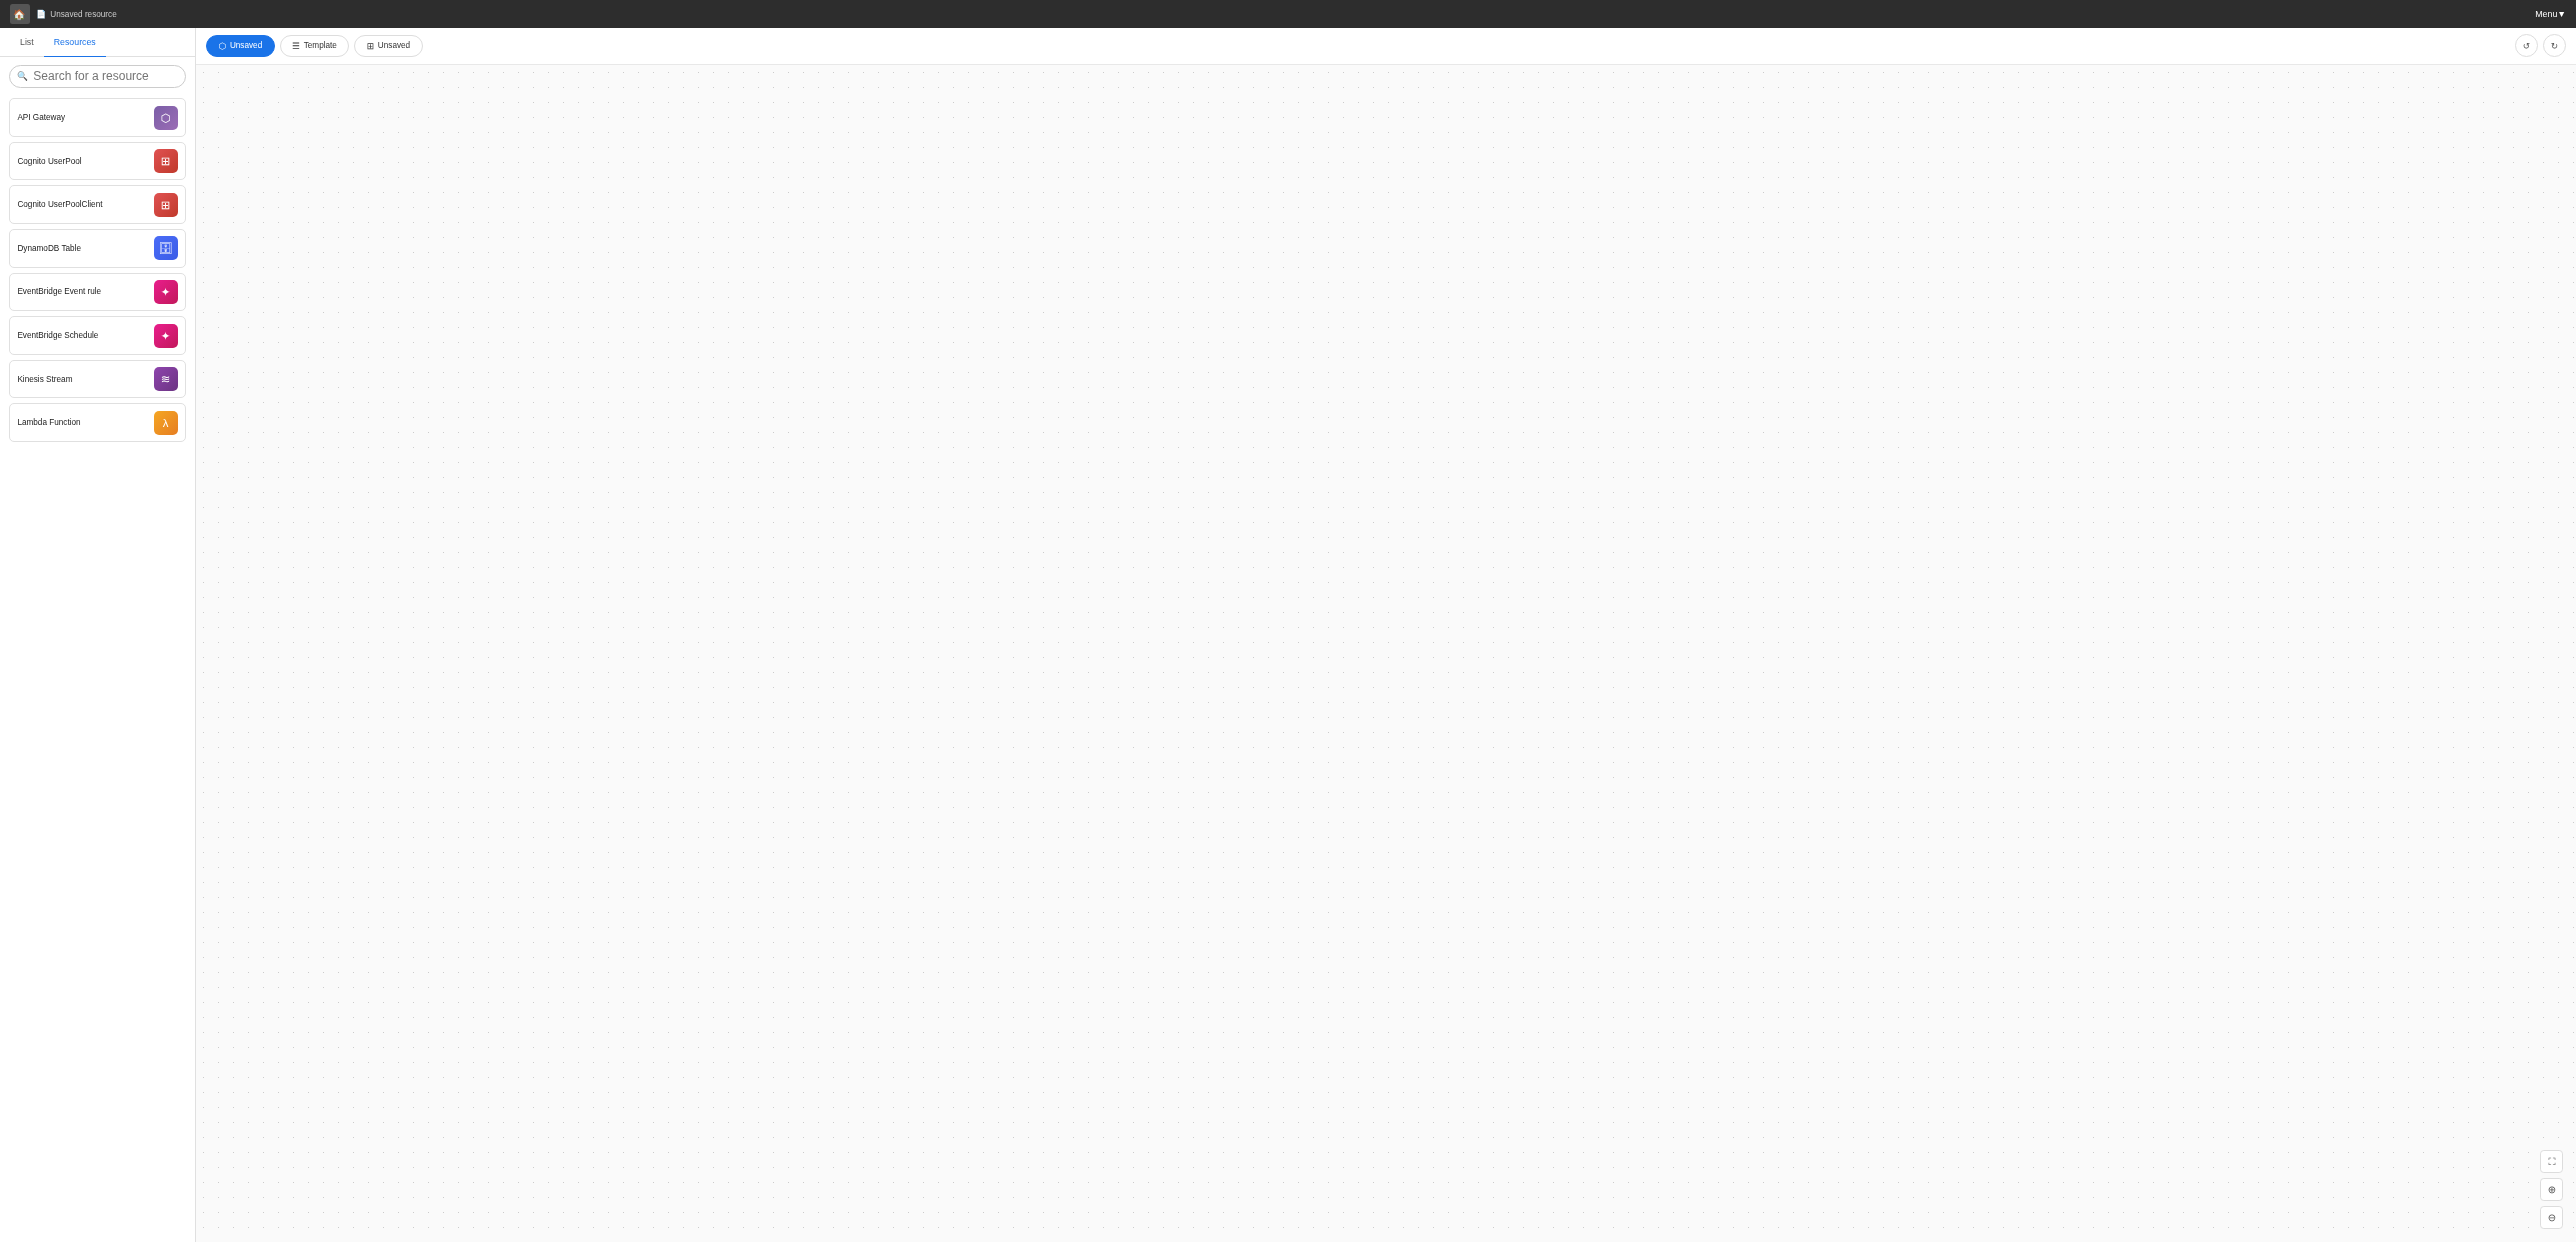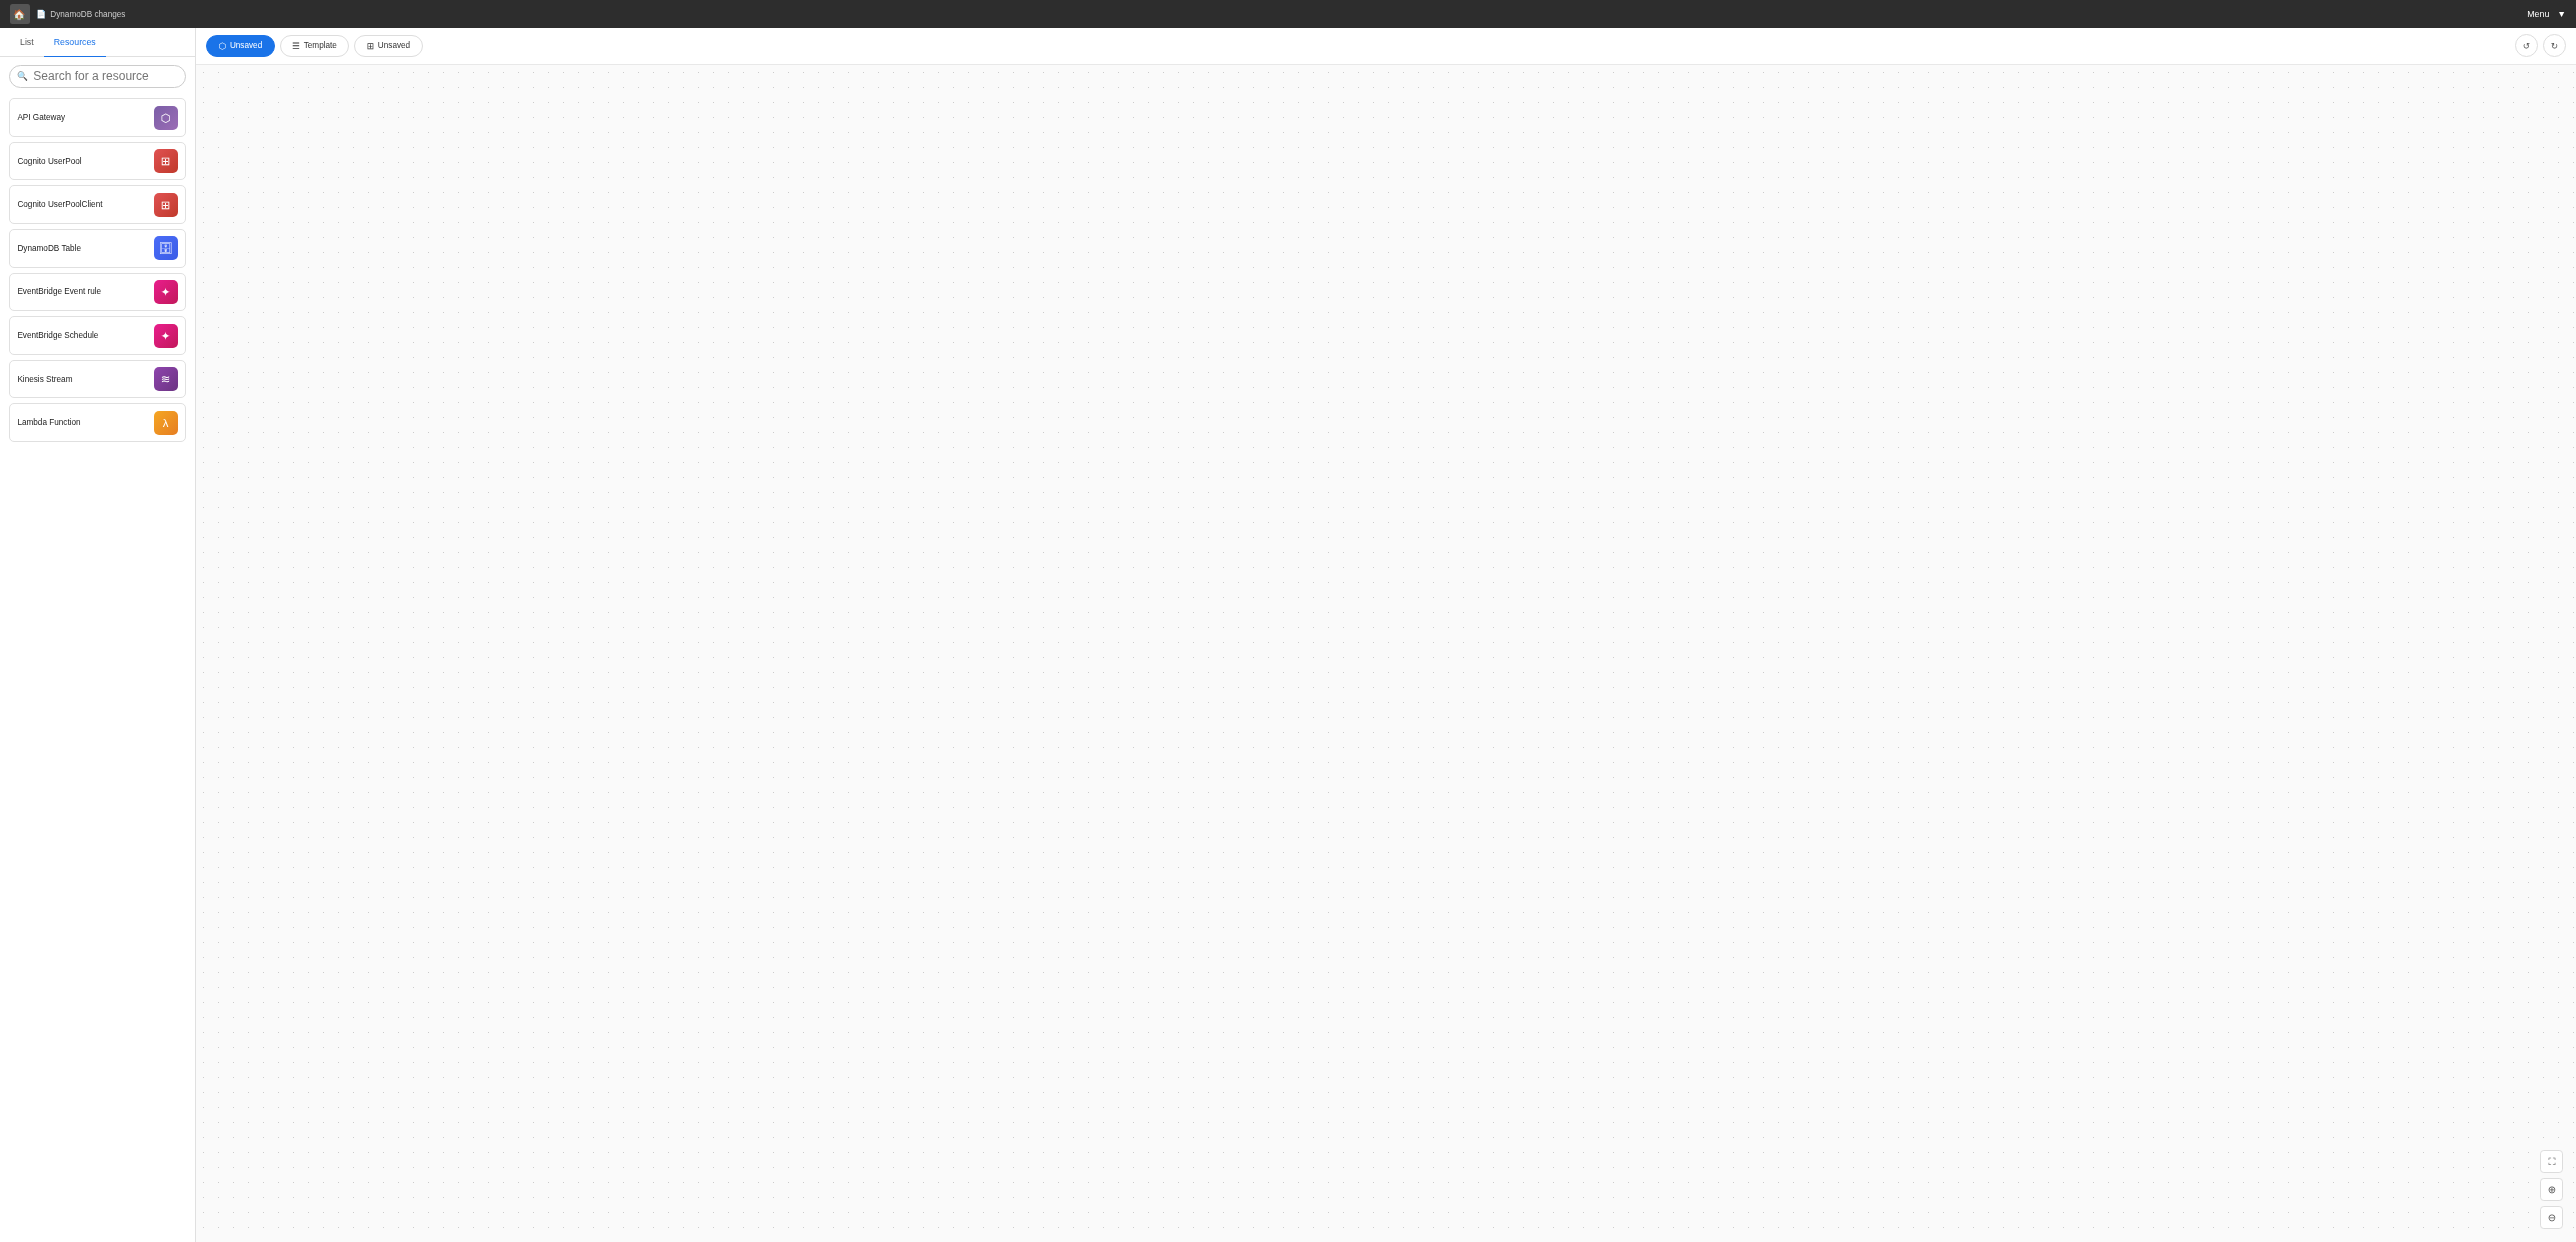--- a/index.html
+++ b/index.html
@@ -10,21 +10,21 @@
       display: flex; align-items: center; justify-content: space-between;
       background: #2d2d2d; color: #fff; height: 28px; padding: 0 10px;
     }
     .topbar-left { display: flex; align-items: center; gap: 6.3px; }
     .home-btn {
       width: 20px; height: 20px; background: #555; border-radius: 2.5px;
       display: flex; align-items: center; justify-content: center; cursor: pointer;
     }
     .home-icon { font-size: 10px; }
     .unsaved-changes { display: flex; align-items: center; gap: 3.8px; font-size: 8.2px; color: #ccc; }
-    .menu-btn { display: flex; align-items: center; gap: 8px; font-size: 8.8px; color: #fff; cursor: pointer; }
+    .menu-btn { display: flex; align-items: center; gap: 0; font-size: 8.8px; color: #fff; cursor: pointer; }
 
     
     .main-layout { display: flex; height: calc(100vh - 28px); }
 
     
     .sidebar {
       width: 196px; background: #fff; border-right: 0.6px solid #e0e0e0;
       display: flex; flex-direction: column; flex-shrink: 0;
     }
 
@@ -112,21 +112,21 @@
 </head>
 <body>
 
 <div class="topbar">
   <div class="topbar-left">
     <div class="home-btn">
       <span class="home-icon">🏠</span>
     </div>
     <div class="unsaved-changes">
       <span>📄</span>
-      <span>DynamoDB changes</span>
+      <span>Unsaved resource</span>
     </div>
   </div>
   <div class="menu-btn">
     <span>Menu</span>
     <span>▼</span>
   </div>
 </div>
 
 <div class="main-layout">
 

